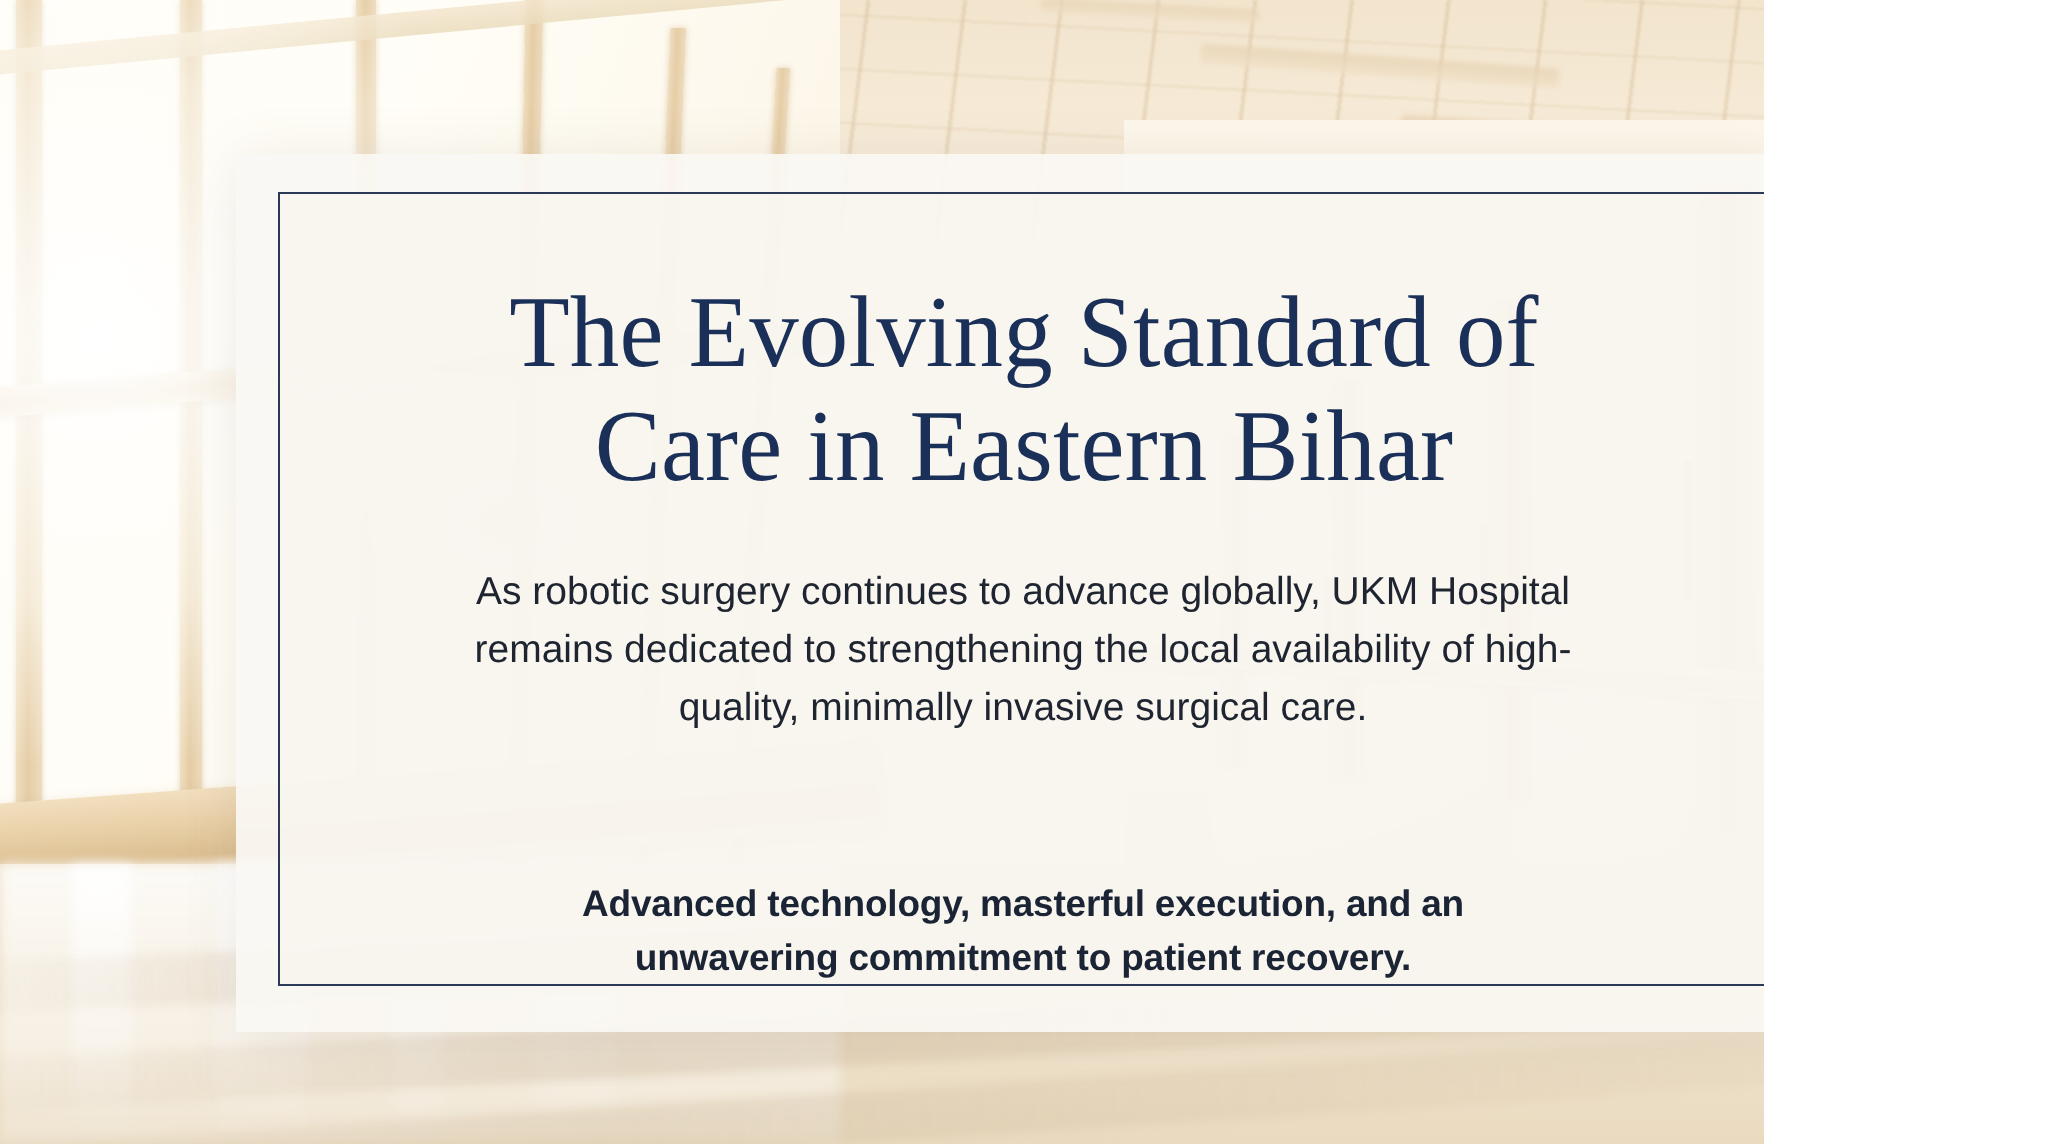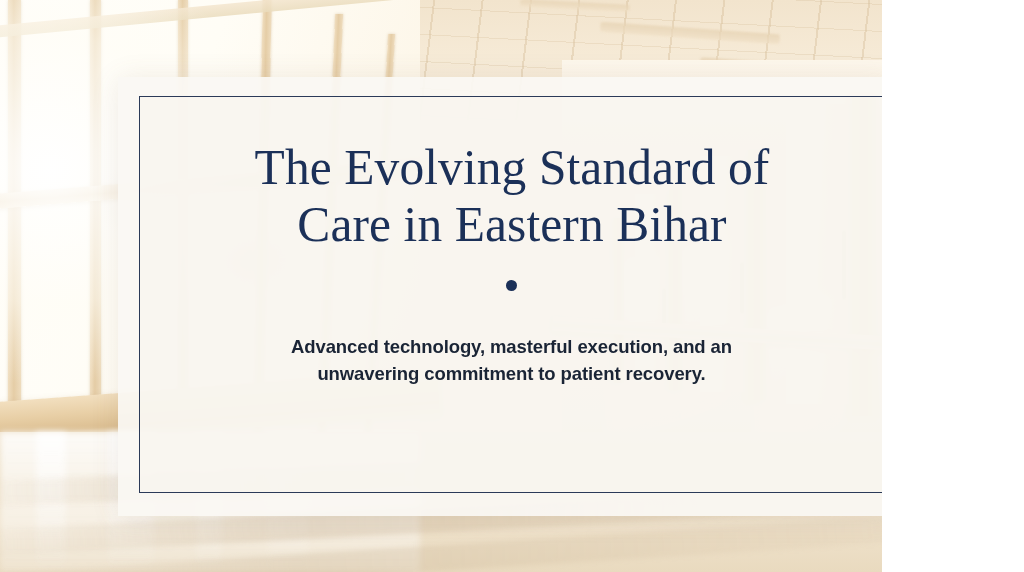--- a/index.html
+++ b/index.html
@@ -302,20 +302,21 @@
     <div class="floor-band fb2"></div>
     <div class="floor-band fb3"></div>
   </div>
 
   <div class="card-outer">
     <div class="card-inner">
       <div class="card-content">
 
         <h1 class="headline">The Evolving Standard of Care in Eastern Bihar</h1>
 
+        <p class="subcopy">As robotic surgery continues to advance globally, UKM Hospital remains dedicated to strengthening the local availability of high-quality, minimally invasive surgical care.</p>
 
         <div class="dot"></div>
 
         <p class="kicker">Advanced technology, masterful execution, and an unwavering commitment to patient recovery.</p>
 
       </div>
     </div>
   </div>
 
 </div>

